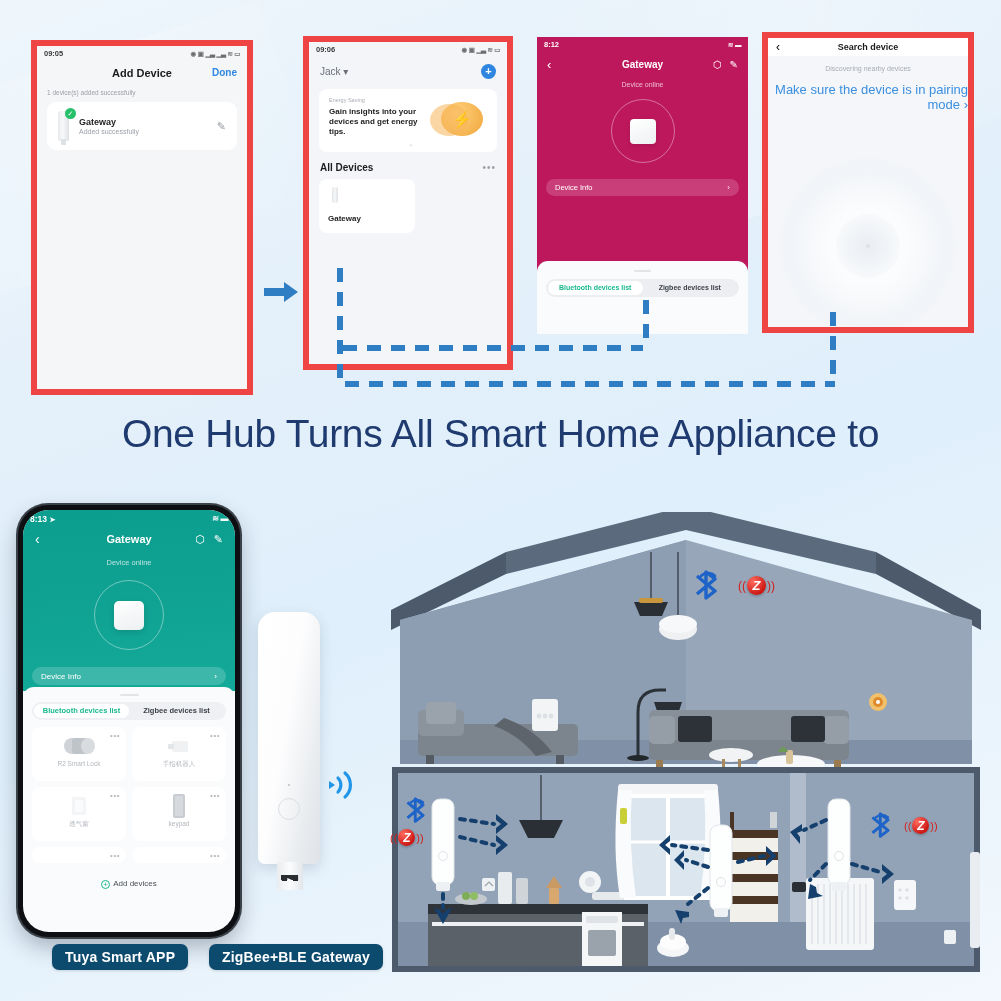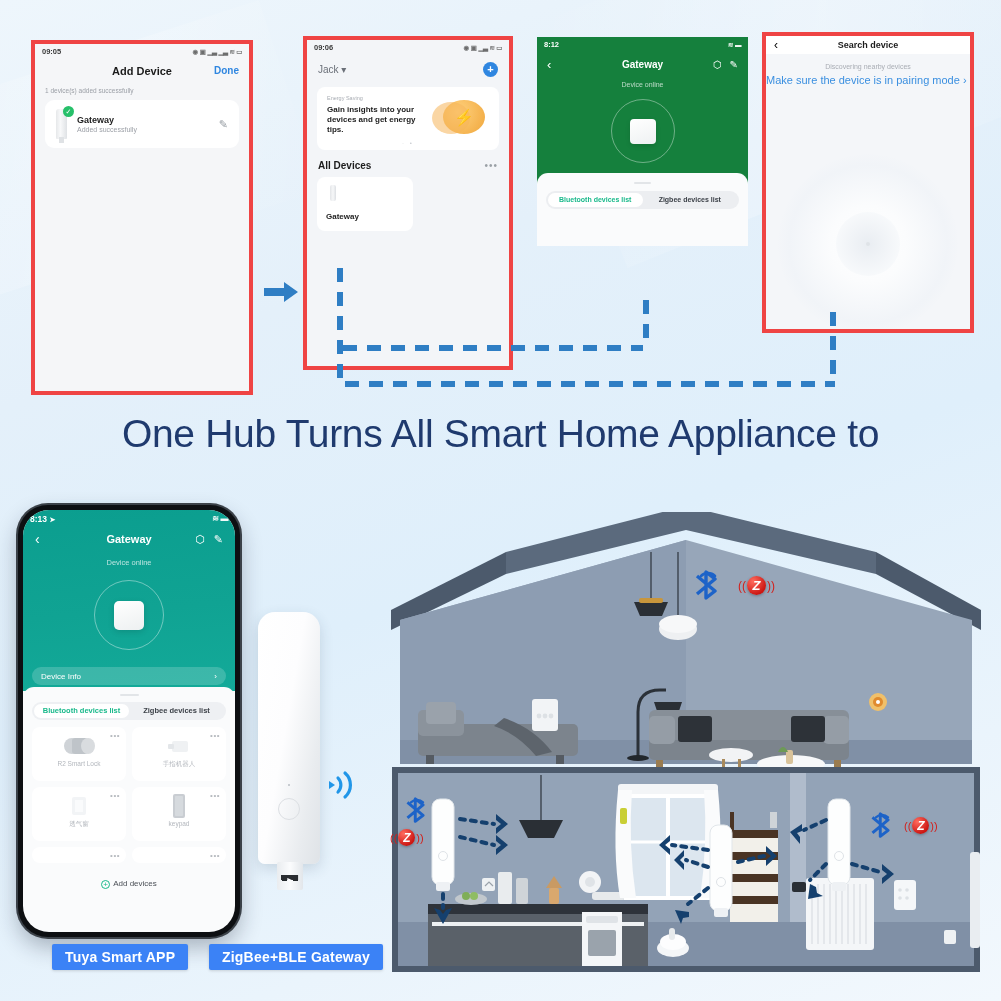--- a/index.html
+++ b/index.html
@@ -9,21 +9,21 @@
     background: linear-gradient(160deg, #eef6fc 0%, #e4f0fa 30%, #dfeffb 55%, #eaf4fc 80%, #f2f8fd 100%);
     position: relative;
   }
   .bg-streak {
     position: absolute; pointer-events: none;
     background: linear-gradient(115deg, rgba(255,255,255,0) 0%, rgba(255,255,255,.55) 50%, rgba(255,255,255,0) 100%);
   }
 
   
   .shot { position: absolute; background:#f4f5f7; overflow:hidden; }
-  .shot.bordered { border:4px solid #ef4444; }
+  .shot.bordered { border:6px solid #ef4444; }
 
   .statusbar { display:flex; align-items:center; justify-content:space-between;
     padding:0 7px; font-size:7.5px; font-weight:600; color:#3a3a3a; height:15px; }
   .sb-icons { display:flex; gap:2px; align-items:center; opacity:.72; }
   .sb-ic { font-size:6.5px; letter-spacing:-.5px; }
 
   
   #shot1 { left:31px; top:40px; width:222px; height:355px; background:#f5f6f8; }
   #shot1 .navbar { display:flex; align-items:center; justify-content:space-between;
      padding:6px 10px 8px; }
@@ -62,21 +62,21 @@
   .dots { position:absolute; bottom:4px; left:0; right:0; text-align:center; font-size:6px; color:#c9ccd1; letter-spacing:2px; }
   .section-row { display:flex; align-items:center; justify-content:space-between; padding:10px 11px 4px; }
   .section-title { font-size:10px; font-weight:700; color:#1c1c1c; }
   .ellip { color:#9aa0a6; font-size:10px; letter-spacing:1px; }
   .devtile { margin:2px 10px; background:#fff; border-radius:8px; width:96px; height:54px;
      padding:8px 9px; }
   .devtile .ic { width:6px; height:16px; background:linear-gradient(90deg,#e3e5e8,#f7f8f9,#dcdfe3); border-radius:2px; margin-left:4px;}
   .devtile .nm { font-size:8px; font-weight:700; color:#1e1e1e; margin-top:11px; }
 
   
-  #shot3 { left:537px; top:37px; width:211px; height:209px; background:#15803d; }
+  #shot3 { left:537px; top:37px; width:211px; height:297px; background:#be185d; }
   .teal { background:linear-gradient(175deg,#0b9e8f 0%, #10a393 55%, #12a897 100%); }
   #shot3 .statusbar { color:#fff; }
   .gw-nav { display:flex; align-items:center; padding:5px 10px 2px; color:#fff; position:relative; }
   .gw-nav .t { position:absolute; left:0; right:0; text-align:center; font-size:10px; font-weight:700; }
   .gw-nav .r { margin-left:auto; display:flex; gap:8px; font-size:10px; z-index:2; }
   .gw-status { text-align:center; font-size:7px; color:rgba(255,255,255,.7); margin-top:7px; }
   .gw-ring { width:64px; height:64px; margin:11px auto 0; border-radius:50%;
      border:1px solid rgba(255,255,255,.38); display:flex; align-items:center; justify-content:center; }
   .gw-cube { width:26px; height:25px; background:linear-gradient(160deg,#ffffff,#eef1f2); border-radius:4px;
      box-shadow:0 2px 5px rgba(0,0,0,.12); }
@@ -89,21 +89,21 @@
   .tabs { margin:0 9px; background:#eceef1; border-radius:11px; height:18px; display:flex;
      align-items:center; padding:2px; }
   .tab { flex:1; text-align:center; font-size:7px; font-weight:700; color:#3c4148; line-height:14px; border-radius:9px; }
   .tab.active { background:#fff; color:#19b98b; }
 
   
   #shot4 { left:762px; top:32px; width:212px; height:301px; background:#f4f6f9; }
   .sd-nav { background:#fff; height:18px; display:flex; align-items:center; padding:0 8px; position:relative; }
   .sd-nav .t { position:absolute; left:0; right:0; text-align:center; font-size:9px; font-weight:700; color:#1c1c1c; }
   .sd-sub { text-align:center; font-size:7px; color:#a9adb4; margin-top:9px; }
-  .sd-link { text-align:left; font-size:11px; color:#3a8fe0; margin-top:4px; }
+  .sd-link { text-align:right; font-size:13px; color:#3a8fe0; margin-top:10px; }
   .radar { position:absolute; left:50%; top:118px; transform:translateX(-50%);
      width:180px; height:180px; border-radius:50%;
      background:radial-gradient(circle, #ffffff 0%, #fbfcfd 30%, #f1f4f8 62%, rgba(241,244,248,0) 72%); }
   .radar:after { content:""; position:absolute; left:50%; top:50%; transform:translate(-50%,-50%);
      width:64px; height:64px; border-radius:50%; background:radial-gradient(circle,#e9edf2,#f7f9fb 70%); }
   .radar .pip { position:absolute; left:50%; top:50%; transform:translate(-50%,-50%);
      width:4px; height:4px; border-radius:50%; background:#dfe3e8; z-index:2;}
 
   
   .blue-arrow { position:absolute; left:264px; top:281px; width:34px; height:22px; }
@@ -171,21 +171,21 @@
   .usb-plug .p1{left:5px;} .usb-plug .p2{right:5px;}
   .usb-waves { position:absolute; left:68px; top:155px; }
 
   
   #house { position:absolute; left:386px; top:512px; width:600px; height:478px; }
   .zball { width:19px; height:19px; border-radius:50%;
      background:radial-gradient(circle at 32% 28%, #ff6b5e, #cc1612 72%);
      color:#fff; font-weight:700; font-size:13px; font-style:italic;
      display:flex; align-items:center; justify-content:center; box-shadow:0 1px 3px rgba(0,0,0,.3); }
 
-  .labelpill { position:absolute; border-radius:2px; background:#3b82f6; color:#fff;
+  .labelpill { position:absolute; border-radius:7px; background:#0c4a6e; color:#fff;
      font-size:14px; font-weight:700; padding:5px 13px; letter-spacing:.2px;
      box-shadow:0 1px 3px rgba(0,0,0,.15); }
 </style>
 </head>
 <body>
 
 <div class="bg-streak" style="left:560px;top:-80px;width:520px;height:260px;transform:rotate(-22deg);opacity:.5;"></div>
 <div class="bg-streak" style="left:-120px;top:60px;width:420px;height:200px;transform:rotate(-18deg);opacity:.45;"></div>
 
 <div class="shot bordered" id="shot1">

